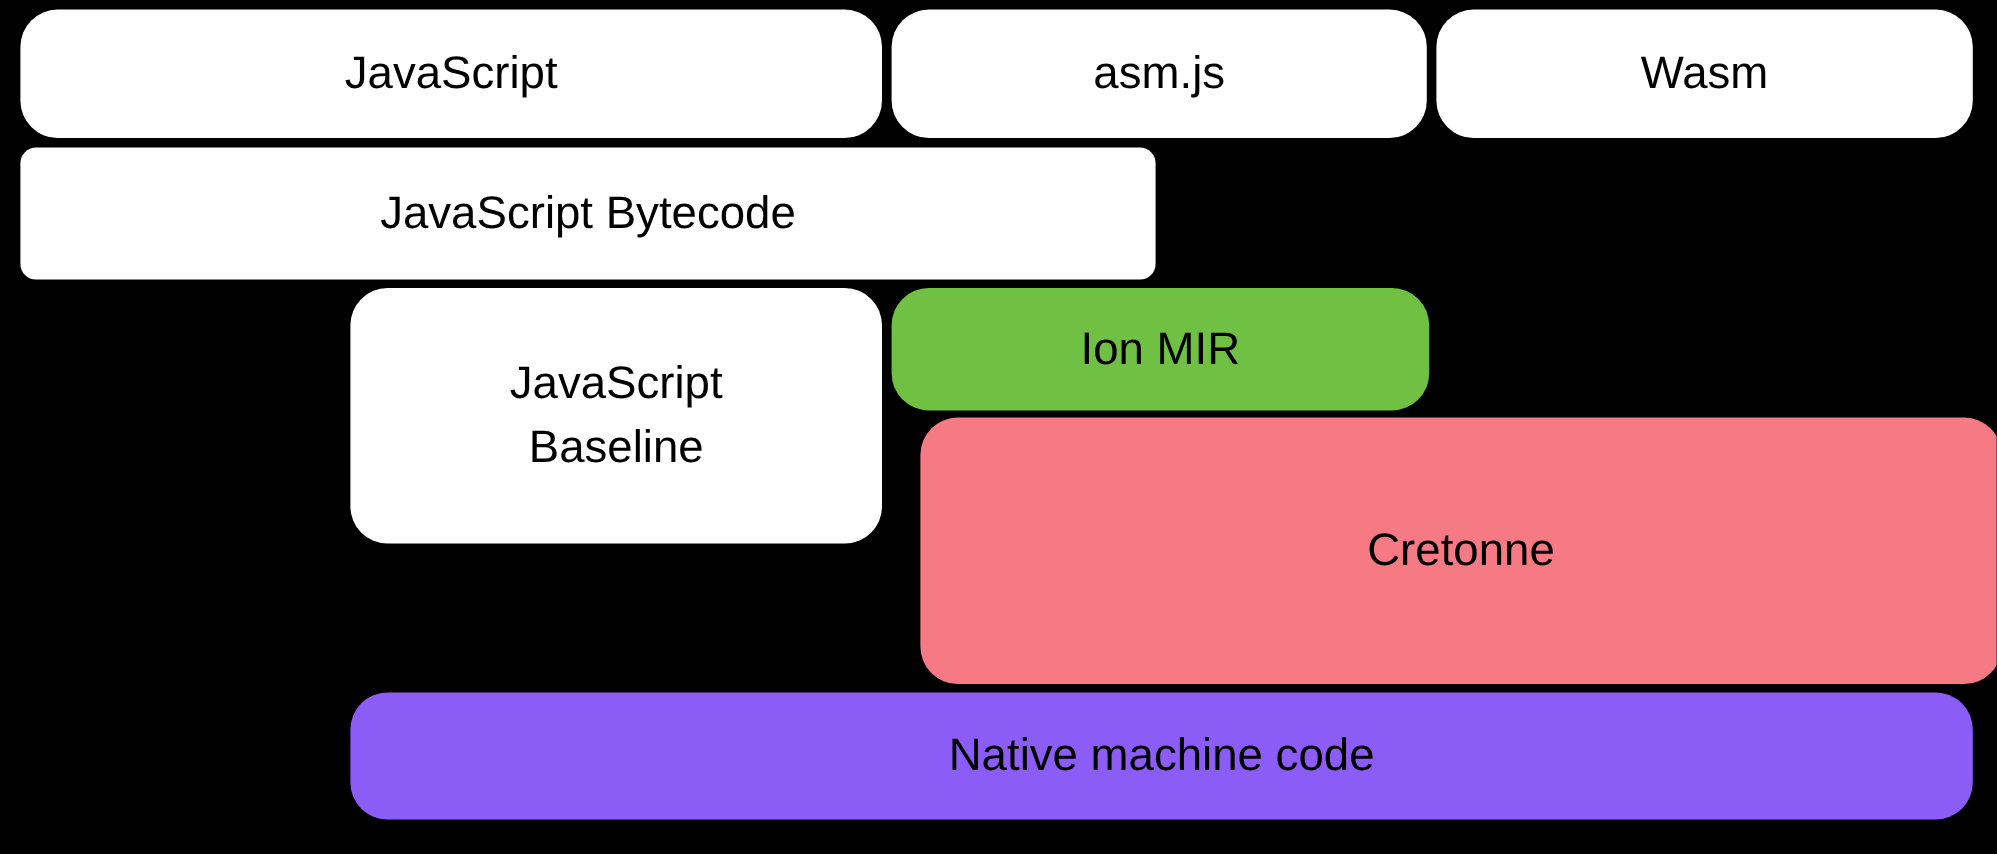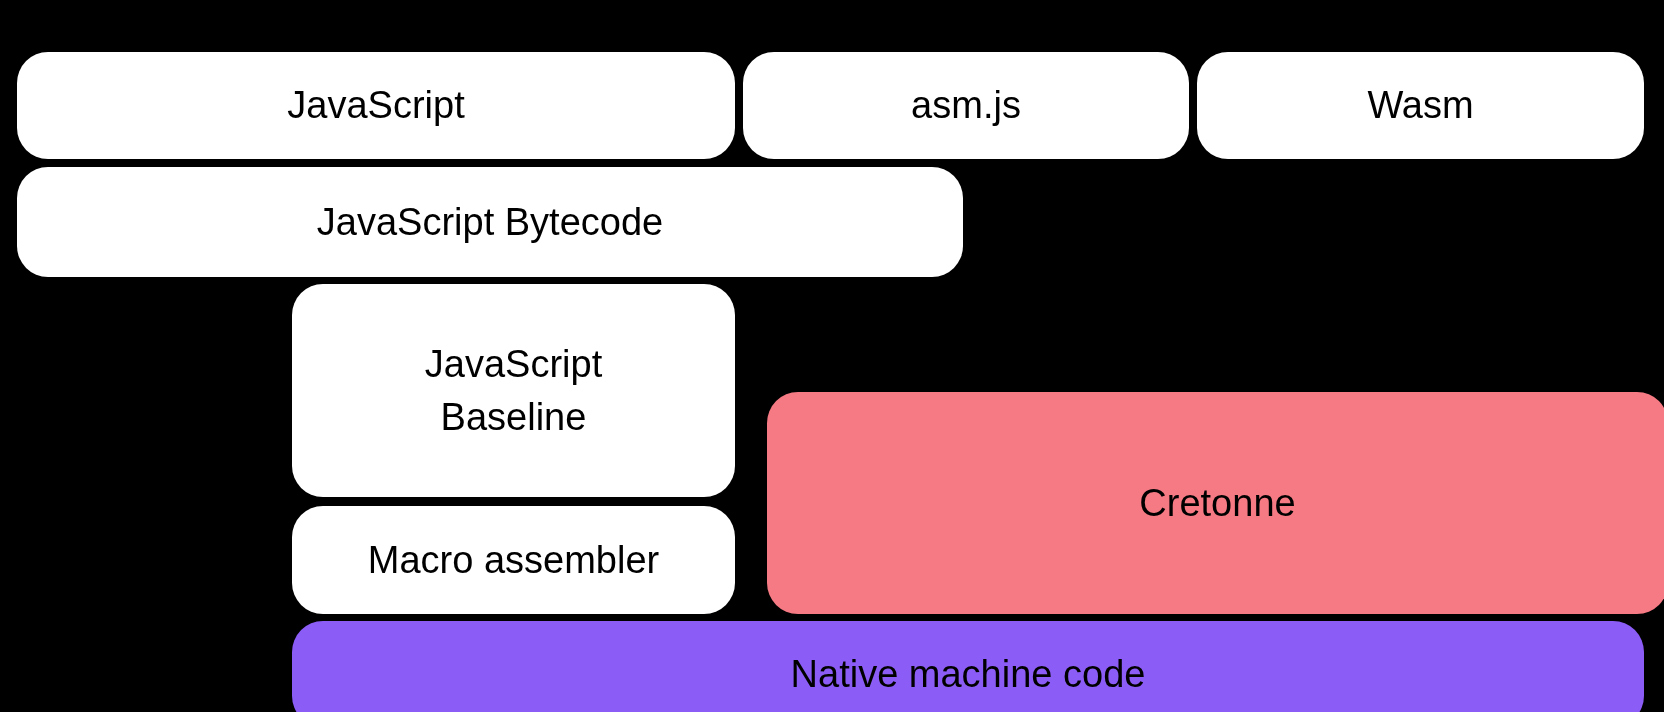--- a/index.html
+++ b/index.html
@@ -21,21 +21,20 @@
     color: #000000;
     border-radius: 31px;
     display: flex;
     align-items: center;
     justify-content: center;
     text-align: center;
     font-size: 38px;
     line-height: 1.37;
     white-space: pre-line;
     box-sizing: border-box;
-    margin-top: 44px;
   }
   
   .pos-javascript   { left: 17px;   top: 8px;   width: 718px;  height: 107px; }
   .pos-asmjs        { left: 743px;  top: 8px;   width: 446px;  height: 107px; }
   .pos-wasm         { left: 1197px; top: 8px;   width: 447px;  height: 107px; }
   .pos-bytecode     { left: 17px;   top: 123px; width: 946px;  height: 110px; }
   .pos-baldrmonkey  { left: 973px;  top: 123px; width: 455px;  height: 110px; }
   .pos-interpreter  { left: 17px;   top: 240px; width: 268px;  height: 330px; }
   .pos-baseline     { left: 292px;  top: 240px; width: 443px;  height: 213px; }
   .pos-ionmir       { left: 743px;  top: 240px; width: 448px;  height: 102px; }
@@ -47,27 +46,27 @@
 <body>
 
 <div class="stage" style="background: rgb(0, 0, 0); color: rgb(0, 0, 0);">
 
   <div class="box pos-javascript" style="background: rgb(255, 255, 255);">JavaScript</div>
 
   <div class="box pos-asmjs" style="background: rgb(255, 255, 255);">asm.js</div>
 
   <div class="box pos-wasm" style="background: rgb(255, 255, 255);">Wasm</div>
 
-  <div class="box pos-bytecode" style="background: rgb(255, 255, 255);">JavaScript Bytecode</div>
+  <div class="box pos-bytecode" style="background: rgb(255, 255, 255); border-radius: 13px;">JavaScript Bytecode</div>
 
 
 
   <div class="box pos-baseline" style="background: rgb(255, 255, 255);">JavaScript
 Baseline</div>
 
+  <div class="box pos-ionmir" style="background: rgb(111, 192, 67);">Ion MIR</div>
 
   <div class="box pos-cretonne" style="background: rgb(246, 122, 132);">Cretonne</div>
 
-  <div class="box pos-macro" style="background: rgb(255, 255, 255);">Macro assembler</div>
 
   <div class="box pos-native" style="background: #8b5cf6;">Native machine code</div>
 
 </div>
 
 </body></html>

